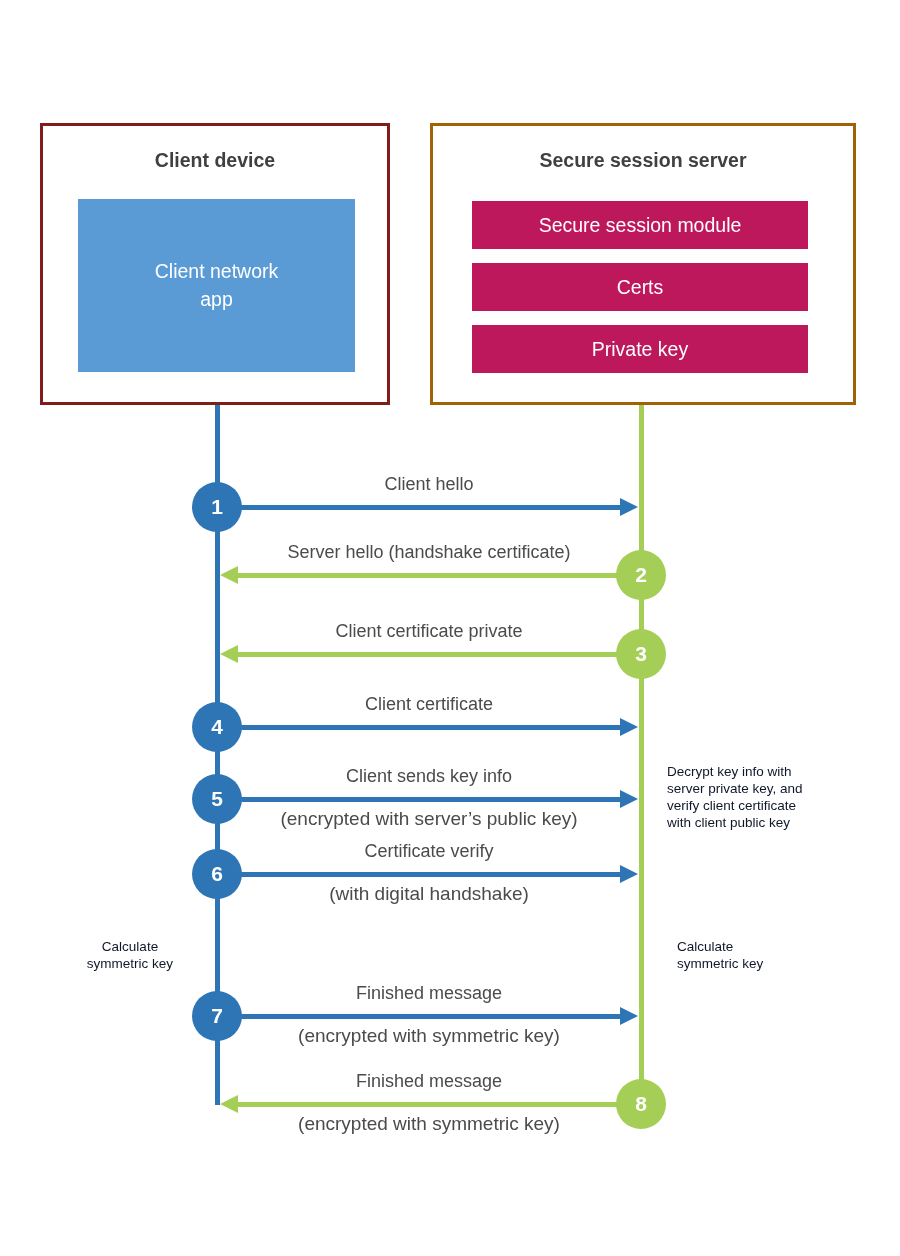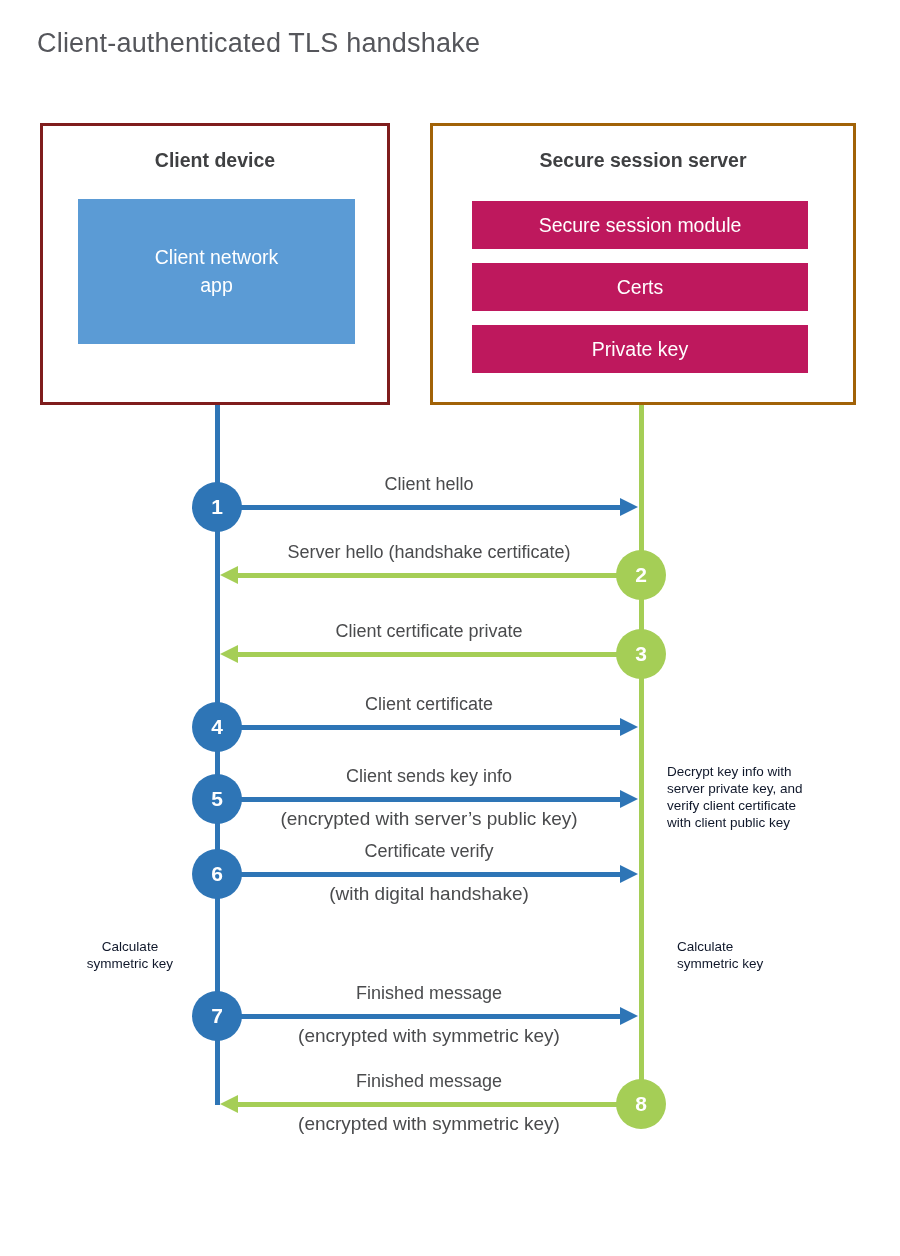--- a/index.html
+++ b/index.html
@@ -18,21 +18,21 @@
   
   .actor-box { position:absolute; top:123px; height:276px; background:#fff; }
   .client-box { left:40px;  width:344px; border:3px solid #7f1d1d; }
   .server-box { left:430px; width:420px; border:3px solid #a16207; }
   .box-title {
     position:absolute; top:23px; left:0; width:100%;
     text-align:center; font-size:19.5px; font-weight:bold; color:#3F4042;
   }
 
   .app-rect {
-    position:absolute; left:35px; top:73px; width:277px; height:145px;
+    position:absolute; left:35px; top:73px; width:277px; height:173px;
     background:#5B9BD5; color:#ffffff; font-size:19.5px; line-height:1.4;
     display:flex; align-items:center; justify-content:center; text-align:center;
     white-space:pre-line;
   }
 
   .module-bar {
     position:absolute; left:39px; width:336px; height:48px;
     background:#be185d; color:#ffffff; font-size:19.5px;
     display:flex; align-items:center; justify-content:center; text-align:center;
   }
@@ -79,21 +79,20 @@
   }
   .note-decrypt { left:667px; top:763px; text-align:left; }
   .note-calc-left  { left:74px; top:938px; width:112px; text-align:center; }
   .note-calc-right { left:677px; top:938px; text-align:left; }
 </style>
 </head>
 <body>
 
 <div class="canvas">
 
-  <h1 class="page-title">Client-authenticated TLS handshake</h1>
 
   <div class="actor-box client-box">
     <div class="box-title">Client device</div>
     <div class="app-rect">Client network
 app</div>
   </div>
 
   <div class="actor-box server-box">
     <div class="box-title">Secure session server</div>
     <div class="module-bar bar-1">Secure session module</div>

